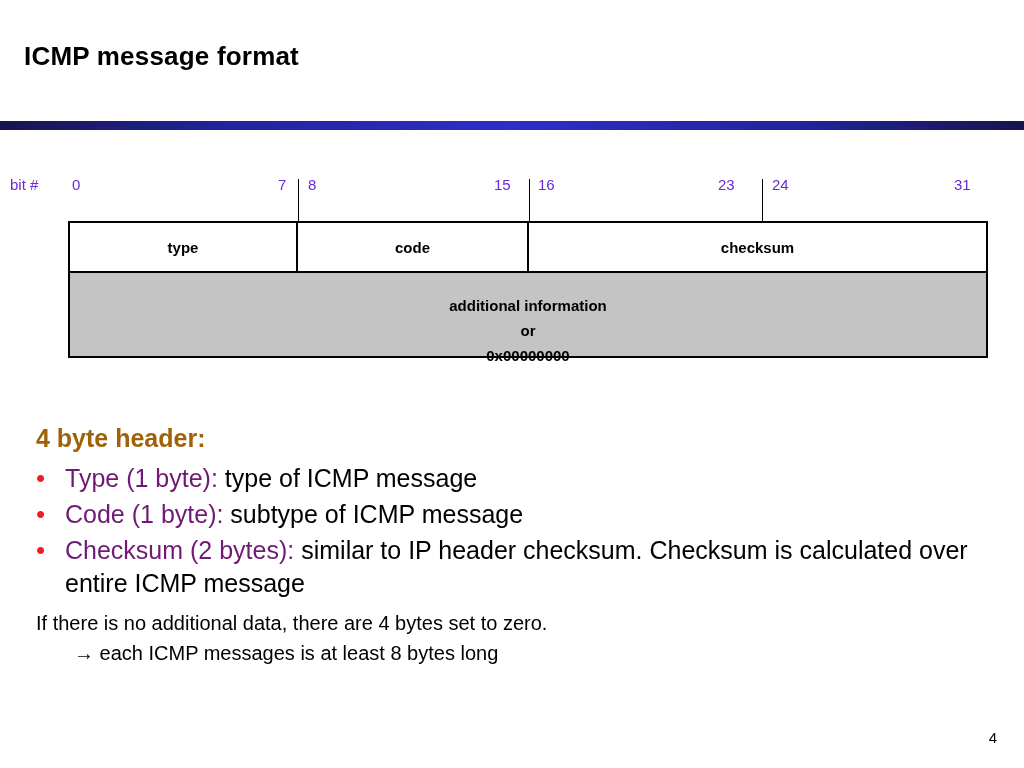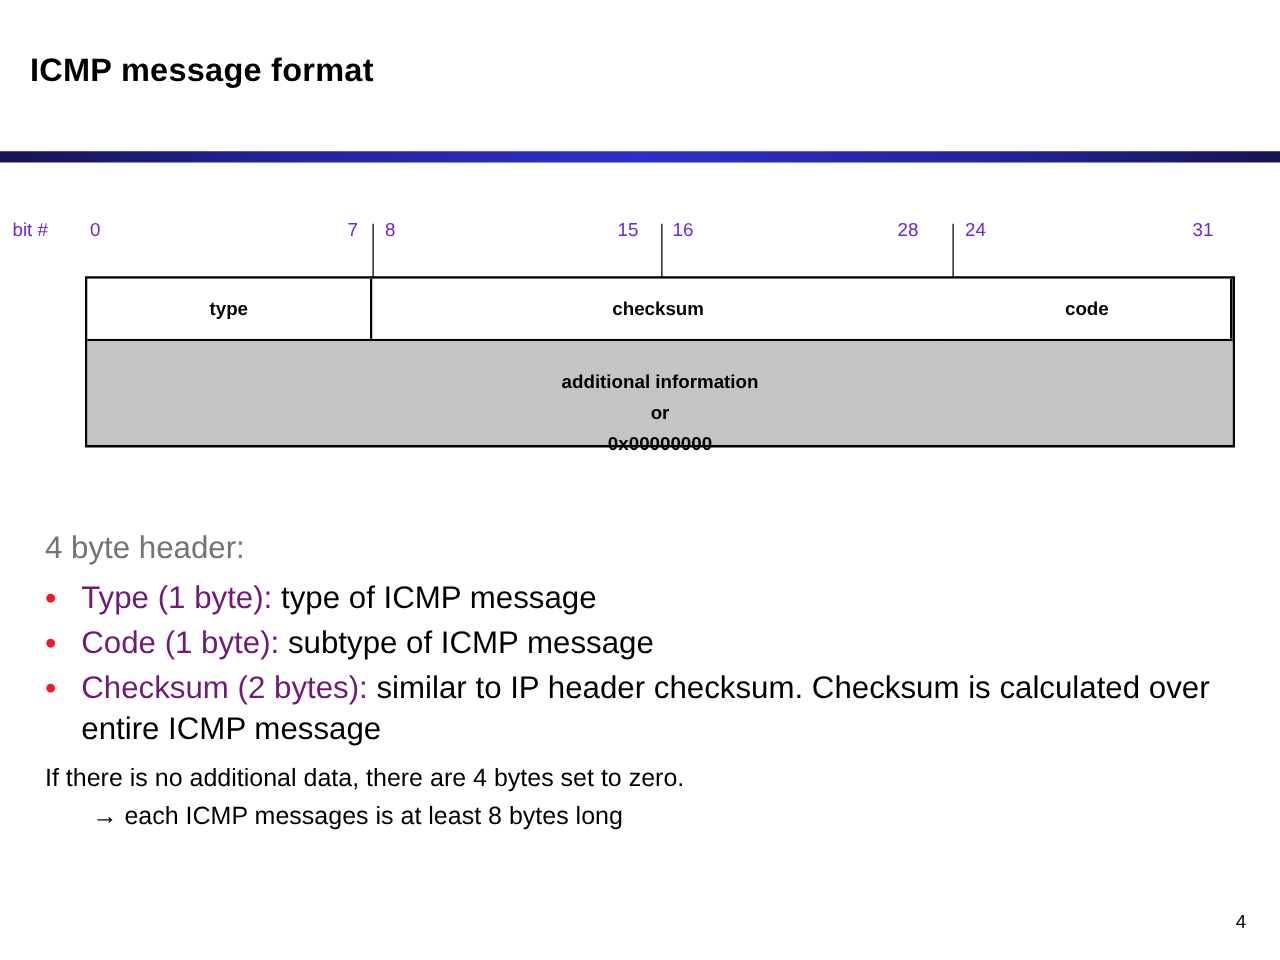--- a/index.html
+++ b/index.html
@@ -116,22 +116,22 @@
 
   
   #body-content {
     position: absolute;
     left: 36px;
     top: 424px;
     width: 950px;
   }
   #body-heading {
     font-size: 25px;
-    font-weight: normal;
-    color: #737373;
+    font-weight: bold;
+    color: #a16207;
     margin-bottom: 9px;
   }
   .bullet-row {
     display: flex;
     align-items: flex-start;
     margin-bottom: 3px;
   }
   .bullet-dot {
     color: #ee1c25;
     font-size: 26px;
@@ -177,35 +177,35 @@
 <div id="title-rule"></div>
 
 <div id="bit-ruler">
   <div class="ruler-label" id="bit-hash-label">bit #</div>
 
   <div class="ruler-label" style="left:72px">0</div>
   <div class="ruler-label" style="left:278px">7</div>
   <div class="ruler-label" style="left:308px">8</div>
   <div class="ruler-label" style="left:494px">15</div>
   <div class="ruler-label" style="left:538px">16</div>
-  <div class="ruler-label" style="left:718px">28</div>
+  <div class="ruler-label" style="left:718px">23</div>
   <div class="ruler-label" style="left:772px">24</div>
   <div class="ruler-label" style="left:954px">31</div>
 
   <div class="tick-line" style="left:298px"></div>
   <div class="tick-line" style="left:529px"></div>
   <div class="tick-line" style="left:762px"></div>
 </div>
 
 <div id="packet-diagram">
 
   <div id="header-row">
     <div class="field-cell" id="cell-type">type</div>
+    <div class="field-cell" id="cell-code">code</div>
     <div class="field-cell" id="cell-checksum">checksum</div>
-    <div class="field-cell" id="cell-code">code</div>
   </div>
 
   <div id="payload-row">
     <div class="payload-line">additional information</div>
     <div class="payload-line">or</div>
     <div class="payload-line">0x00000000</div>
   </div>
 
 </div>
 

